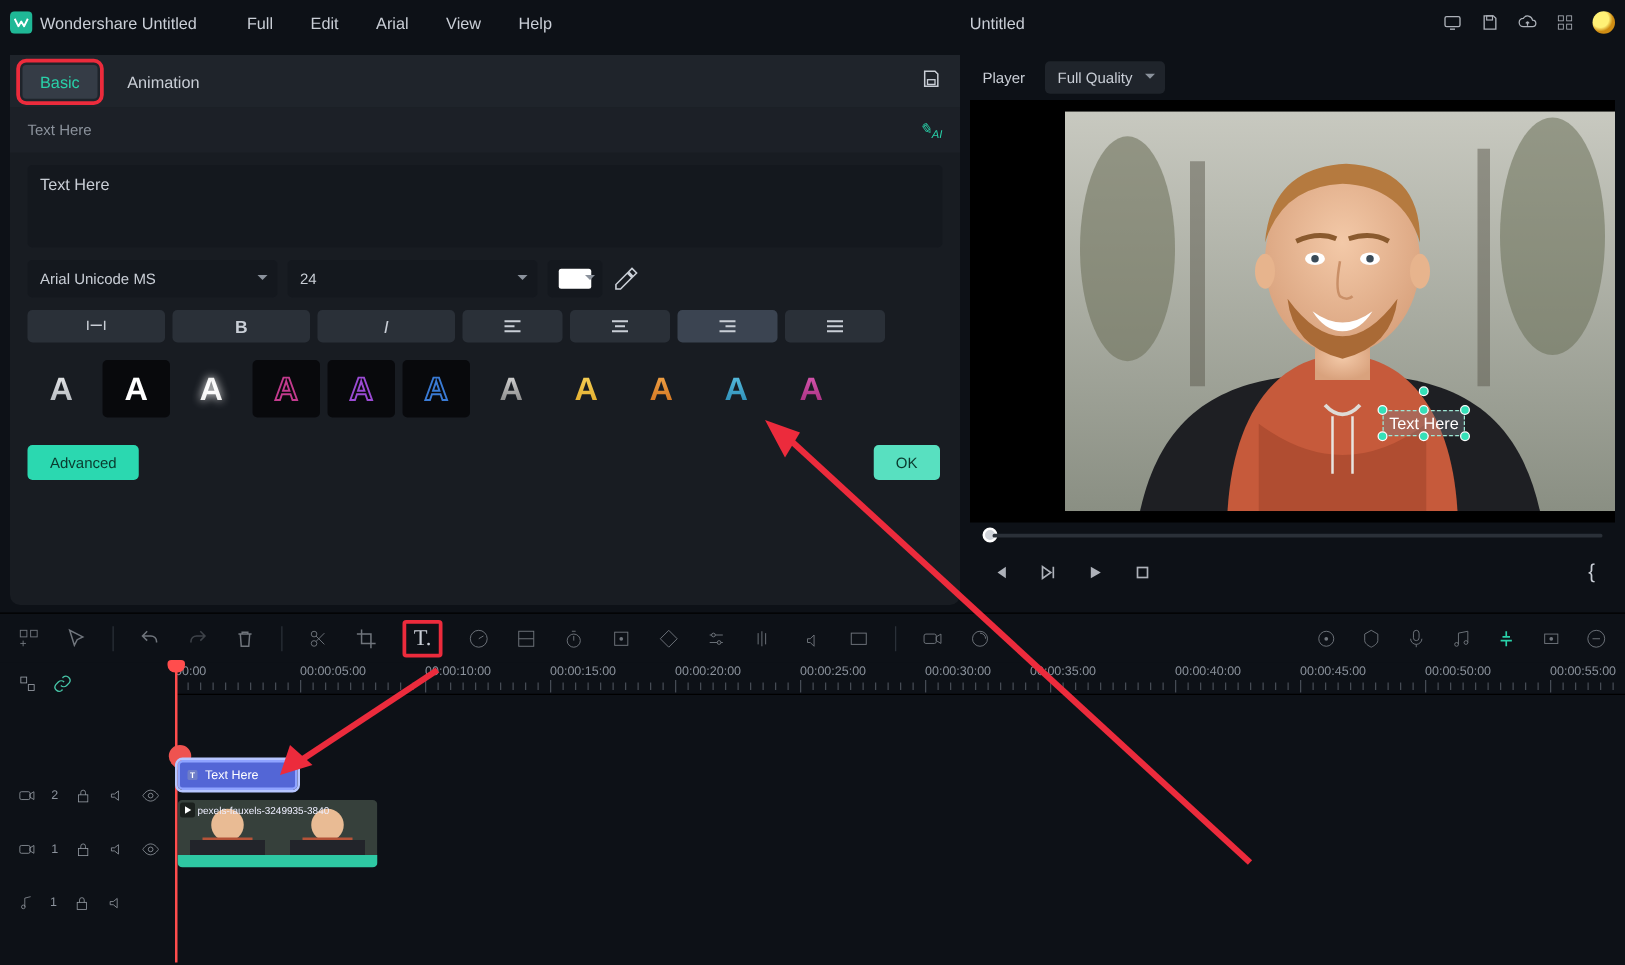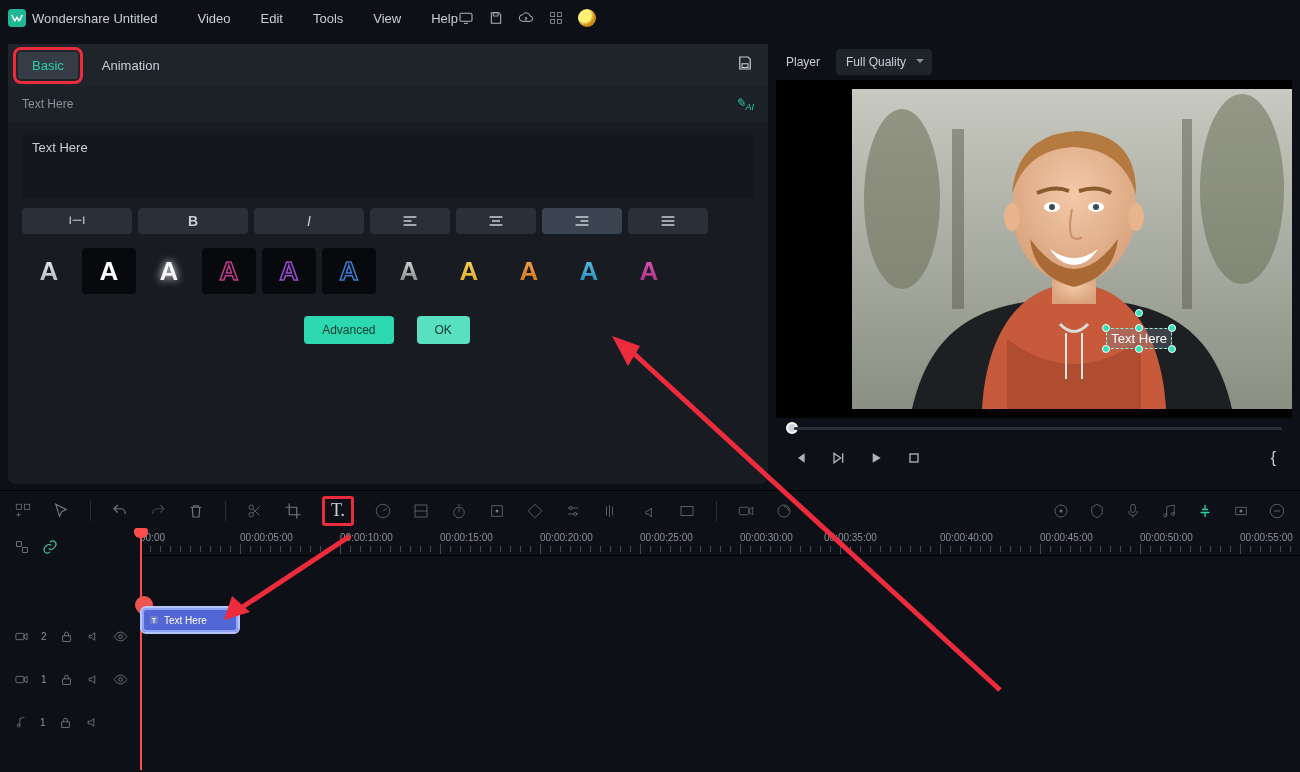--- a/index.html
+++ b/index.html
@@ -59,21 +59,21 @@
   .eyedrop{width:22px;height:22px;}
   .fmt-row{display:flex;gap:6px;}
   .fmt-btn{flex:1;min-width:0;height:26px;background:var(--bg3);border-radius:4px;display:flex;align-items:center;justify-content:center;color:var(--fg);font-size:14px;cursor:pointer;}
   .fmt-btn.small{flex:0 0 110px;}
   .fmt-btn.xsmall{flex:0 0 80px;}
   .fmt-btn.active{background:#3b4451;}
   .preset-head{height:32px;background:#14181e;border-radius:4px;display:flex;align-items:center;padding:0 10px;color:var(--fg-dim);font-size:12px;position:relative;}
   .preset-head::after{content:"";position:absolute;right:10px;top:13px;border:4px solid transparent;border-top-color:var(--fg-dim);}
   .presets{display:flex;gap:6px;margin-top:4px;}
   .preset{width:54px;height:46px;background:#08090c;border-radius:4px;display:flex;align-items:center;justify-content:center;font-family:"Arial Black",sans-serif;font-size:26px;font-weight:900;}
-  .bottom-btns{display:flex;justify-content:center;gap:23px;margin-top:12px;padding-right:2px;}
+  .bottom-btns{display:flex;justify-content:space-between;gap:23px;margin-top:12px;padding-right:2px;}
   .btn{height:28px;padding:0 18px;border:none;border-radius:4px;font-size:12px;cursor:pointer;}
   .btn.adv{background:#2bd8b0;color:#0a3a2e;}
   .btn.ok{background:var(--accent2);color:#0a3a2e;}
 
   
   .player-bar{height:36px;display:flex;align-items:center;padding:0 10px;gap:16px;font-size:12px;}
   .quality-dd{background:var(--bg2);height:26px;padding:0 26px 0 10px;border-radius:4px;position:relative;display:flex;align-items:center;}
   .quality-dd::after{content:"";position:absolute;right:8px;top:10px;border:4px solid transparent;border-top-color:var(--fg-dim);}
   .preview{flex:1;background:#000;display:flex;align-items:center;justify-content:center;position:relative;}
   .preview-inner{position:relative;width:440px;height:320px;overflow:hidden;margin-left:auto;}
@@ -121,26 +121,27 @@
 </head>
 <body>
 
 <div class="topbar">
   <svg class="logo" viewBox="0 0 24 24">
       <rect width="24" height="24" rx="5" fill="#1fb896"></rect>
       <path d="M5 8l4 8 3-5 3 5 4-8" stroke="#fff" stroke-width="2" fill="none" stroke-linejoin="round"></path>
     </svg>
   <span class="appname">Wondershare Untitled</span>
   <div class="menu">
-    <span>Video</span>
+    <span>Full</span>
     <span>Edit</span>
-    <span>Tools</span>
+    <span>Arial</span>
     <span>View</span>
     <span>Help</span>
   </div>
+  <div class="wintitle">Untitled</div>
   <div class="top-icons">
     <svg class="ic" viewBox="0 0 24 24">
         <rect x="3" y="5" width="18" height="12" rx="2" fill="none" stroke="#c9ced6" stroke-width="1.6"></rect>
         <path d="M9 20h6" stroke="#c9ced6" stroke-width="1.6"></path>
       </svg>
     <svg class="ic" viewBox="0 0 24 24">
         <path d="M5 4h11l3 3v13H5z" fill="none" stroke="#c9ced6" stroke-width="1.6"></path>
         <rect x="8" y="4" width="7" height="5" fill="none" stroke="#c9ced6" stroke-width="1.4"></rect>
       </svg>
     <svg class="ic" viewBox="0 0 24 24">
@@ -171,20 +172,30 @@
             <rect x="8" y="13" width="8" height="5" fill="none" stroke="#c9ced6" stroke-width="1.4"></rect>
           </svg>
       </div>
     </div>
     <div class="titlelabel">
       <span>Text Here</span>
       <span class="ai-ic">✎<sub style="font-size:9px;">AI</sub></span>
     </div>
     <div class="body">
       <textarea class="textarea" style="">Text Here</textarea>
+      <div class="controls-row">
+        <div class="dd font-dd">Arial Unicode MS</div>
+        <div class="dd size-dd">24</div>
+        <div class="color-box">
+            <div class="color-swatch"></div>
+          </div>
+        <svg class="eyedrop" viewBox="0 0 24 24">
+            <path d="M17 3l4 4-3 3-4-4 3-3zM13 7l4 4L7 21l-4 0 0-4L13 7z" fill="none" stroke="#c9ced6" stroke-width="1.4"></path>
+          </svg>
+      </div>
       <div class="fmt-row">
         <div class="fmt-btn small">
             <svg width="18" height="14" viewBox="0 0 24 18">
               <path d="M3 3v10M21 3v10M6 8h12" stroke="#c9ced6" stroke-width="1.6"></path>
             </svg>
           </div>
         <div class="fmt-btn small" style="font-weight:700;">B</div>
         <div class="fmt-btn small" style="font-style:italic;">I</div>
         <div class="fmt-btn xsmall">
             <svg width="16" height="12" viewBox="0 0 20 14">
@@ -620,20 +631,41 @@
     </div>
     <div class="track-row">
       <div class="clip-text outline">
         <svg width="12" height="12" viewBox="0 0 24 24">
             <rect x="4" y="4" width="16" height="16" rx="3" fill="#6f7ec8"></rect>
             <text x="12" y="17" font-size="13" fill="#fff" text-anchor="middle" font-weight="700">T</text>
           </svg>
         <span>Text Here</span>
       </div>
     </div>
+    <div class="track-row" style="height:60px;">
+      <div class="clip-video">
+        <svg width="160" height="44" viewBox="0 0 160 44">
+          <rect width="160" height="44" fill="#36403b"></rect>
+          <g transform="translate(0 0)">
+              <circle cx="40" cy="20" r="13" fill="#e9bb94"></circle>
+              <rect x="20" y="30" width="40" height="18" fill="#b55338"></rect>
+              <rect x="10" y="32" width="60" height="16" fill="#22242a"></rect>
+            </g>
+          <g transform="translate(80 0)">
+              <circle cx="40" cy="20" r="13" fill="#e9bb94"></circle>
+              <rect x="20" y="30" width="40" height="18" fill="#b55338"></rect>
+              <rect x="10" y="32" width="60" height="16" fill="#22242a"></rect>
+            </g>
+          <rect x="2" y="2" width="12" height="12" rx="2" fill="#000" opacity=".5"></rect>
+            <path d="M6 5l5 3-5 3z" fill="#fff"></path>
+          <text x="16" y="11" font-size="8" fill="#eef">pexels-fauxels-3249935-3840</text>
+        </svg>
+        <div class="clip-bottom"></div>
+      </div>
+    </div>
   </div>
 </div>
 
 <svg class="arrow" style="left:0;top:0;" width="1300" height="772">
   <defs>
       <marker id="ah" markerWidth="12" markerHeight="12" refX="2" refY="5" orient="auto">
         <path d="M0 0L10 5L0 10z" fill="#ec2b3c"></path>
       </marker>
     </defs>
   <line x1="630" y1="350" x2="1000" y2="690" stroke="#ec2b3c" stroke-width="5"></line>

